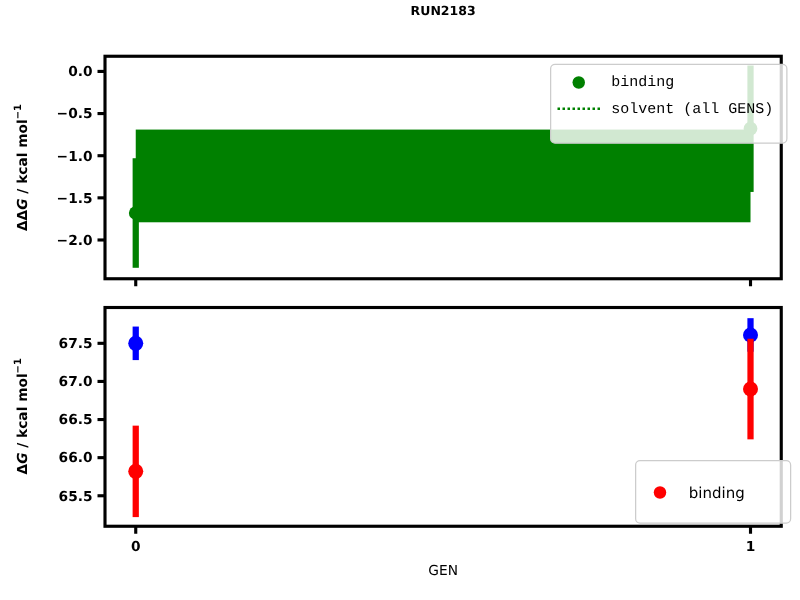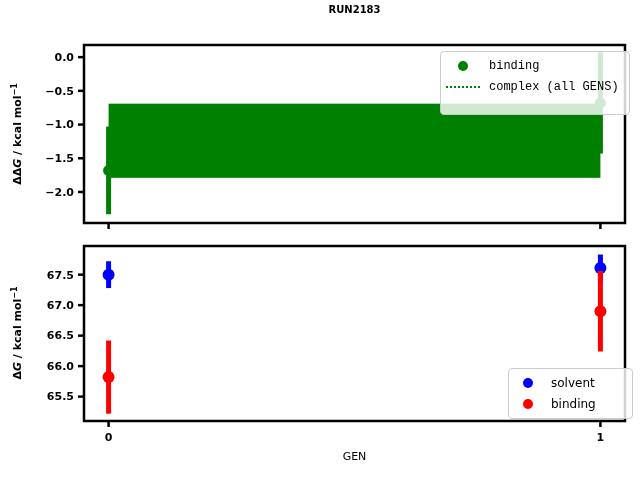--- a/index.html
+++ b/index.html
@@ -90,31 +90,25 @@
     <div class="legend-row">
       <span class="legend-handle">
           <span class="legend-dot" style="background: rgb(0, 128, 0);"></span>
         </span>
       <span class="legend-label">binding</span>
     </div>
     <div class="legend-row">
       <span class="legend-handle">
           <span class="legend-line" style="border-top-color: rgb(0, 128, 0);"></span>
         </span>
-      <span class="legend-label">complex (all GENS)</span>
+      <span class="legend-label">solvent (all GENS)</span>
     </div>
   </div>
 
   <div class="legend legend-bottom">
-    <div class="legend-row">
-      <span class="legend-handle">
-          <span class="legend-dot" style="background: rgb(0, 0, 255);"></span>
-        </span>
-      <span class="legend-label">solvent</span>
-    </div>
     <div class="legend-row">
       <span class="legend-handle">
           <span class="legend-dot" style="background: rgb(255, 0, 0);"></span>
         </span>
       <span class="legend-label">binding</span>
     </div>
   </div>
 
 </div>
 

